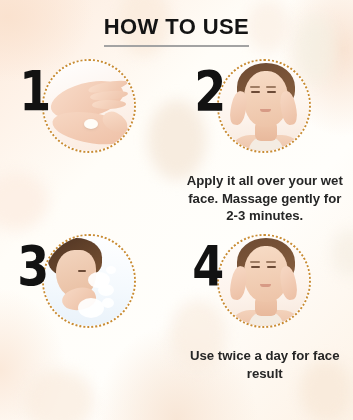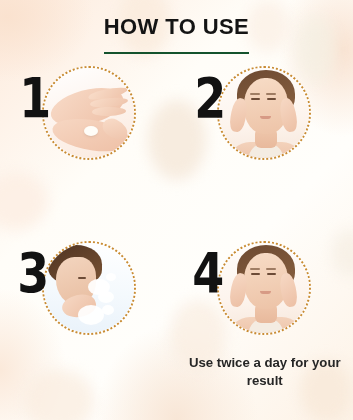--- a/index.html
+++ b/index.html
@@ -30,22 +30,22 @@
   .b5 { width:70px; height:62px; left:24px;  top:370px; background:rgba(250,236,223,.75); }
   .b6 { width:56px; height:70px; left:170px; top:300px; background:rgba(249,236,224,.7); }
   .b7 { width:52px; height:62px; left:300px; top:360px; background:rgba(247,232,216,.8); }
   .b8 { width:44px; height:52px; left:246px; top:0px;   background:rgba(251,239,228,.75); }
   .b9 { width:34px; height:46px; left:332px; top:230px; background:rgba(245,238,226,.7); }
 
   
   .header { position:relative; z-index:3; text-align:center; padding-top:14px; }
   .title {
     font-size:22px; font-weight:bold; color:#141414;
-    letter-spacing:.4px; display:inline-block; padding-bottom:12px;
-    border-bottom:2px solid #14532d;
+    letter-spacing:.4px; display:inline-block; padding-bottom:5px;
+    border-bottom:2px solid #a3a3a3;
   }
 
   
   .grid {
     position:relative; z-index:3;
     display:grid; grid-template-columns:1fr 1fr;
     grid-template-rows:175px 175px;
     margin-top:10px;
   }
   .step { position:relative; display:flex; flex-direction:column; align-items:center; }
@@ -205,20 +205,21 @@
             <div class="brow brow-r"></div>
           <div class="eye eye-l"></div>
             <div class="eye eye-r"></div>
           <div class="mouth"></div>
           <div class="cheek-hand ch-l"></div>
             <div class="cheek-hand ch-r"></div>
         </div>
       </div>
       <div class="num">2</div>
     </div>
+    <div class="caption">Apply it all over your wet face. Massage gently for 2-3 minutes.</div>
   </div>
 
   <div class="step step-3">
     <div class="media">
       <div class="circle">
         <div class="photo p3">
           <div class="splash s3"></div>
           <div class="hair3"></div>
           <div class="face3"></div>
           <div class="eye3"></div>
@@ -246,16 +247,16 @@
             <div class="brow brow-r"></div>
           <div class="eye eye-l"></div>
             <div class="eye eye-r"></div>
           <div class="mouth"></div>
           <div class="cheek-hand ch-l"></div>
             <div class="cheek-hand ch-r"></div>
         </div>
       </div>
       <div class="num">4</div>
     </div>
-    <div class="caption">Use twice a day for your result</div>
+    <div class="caption">Use twice a day for face result</div>
   </div>
 
 </div>
 
 </body></html>

